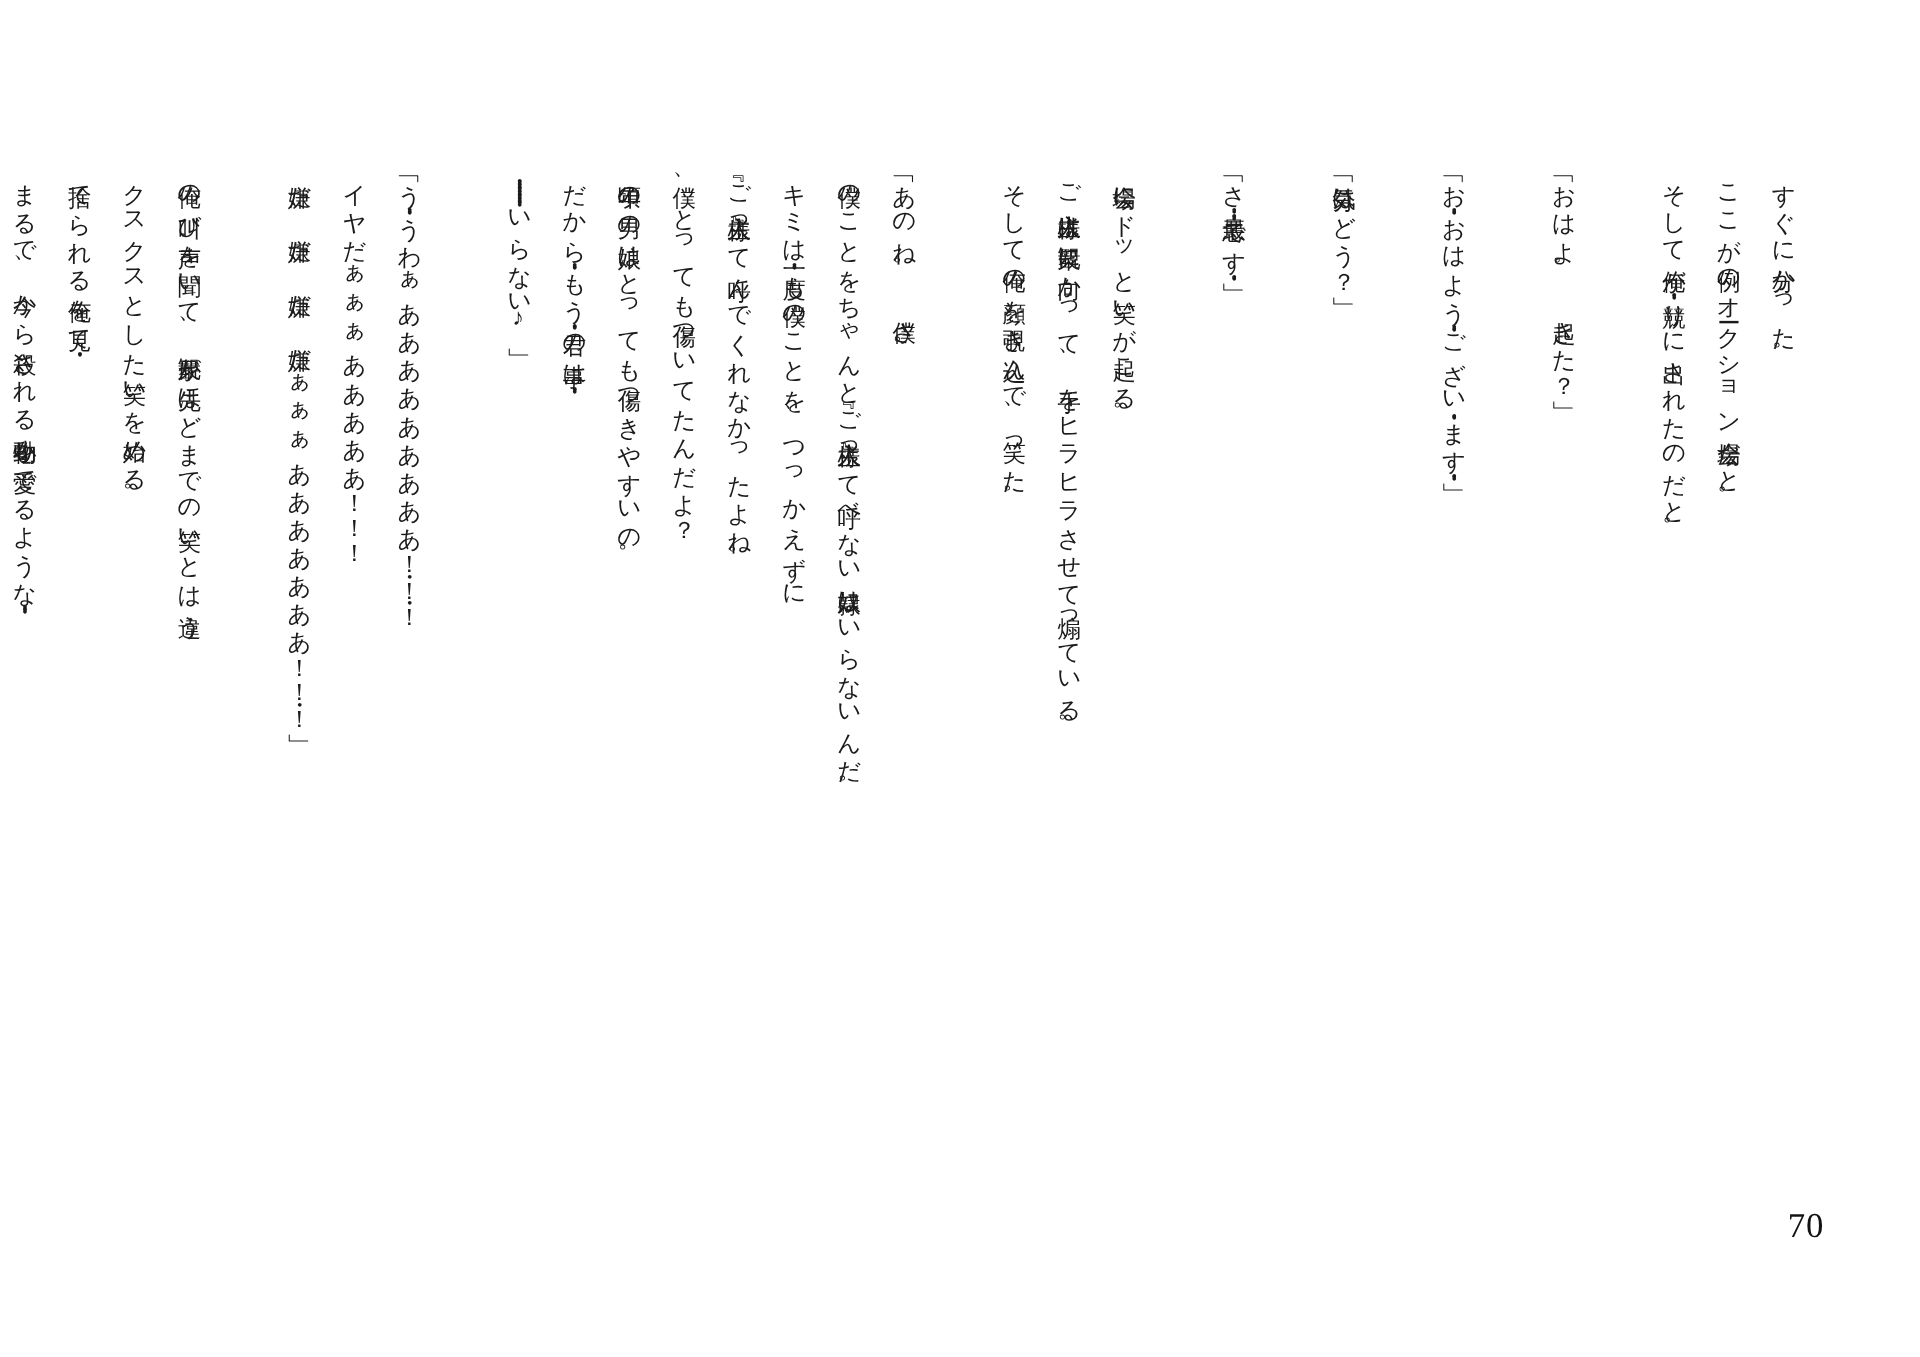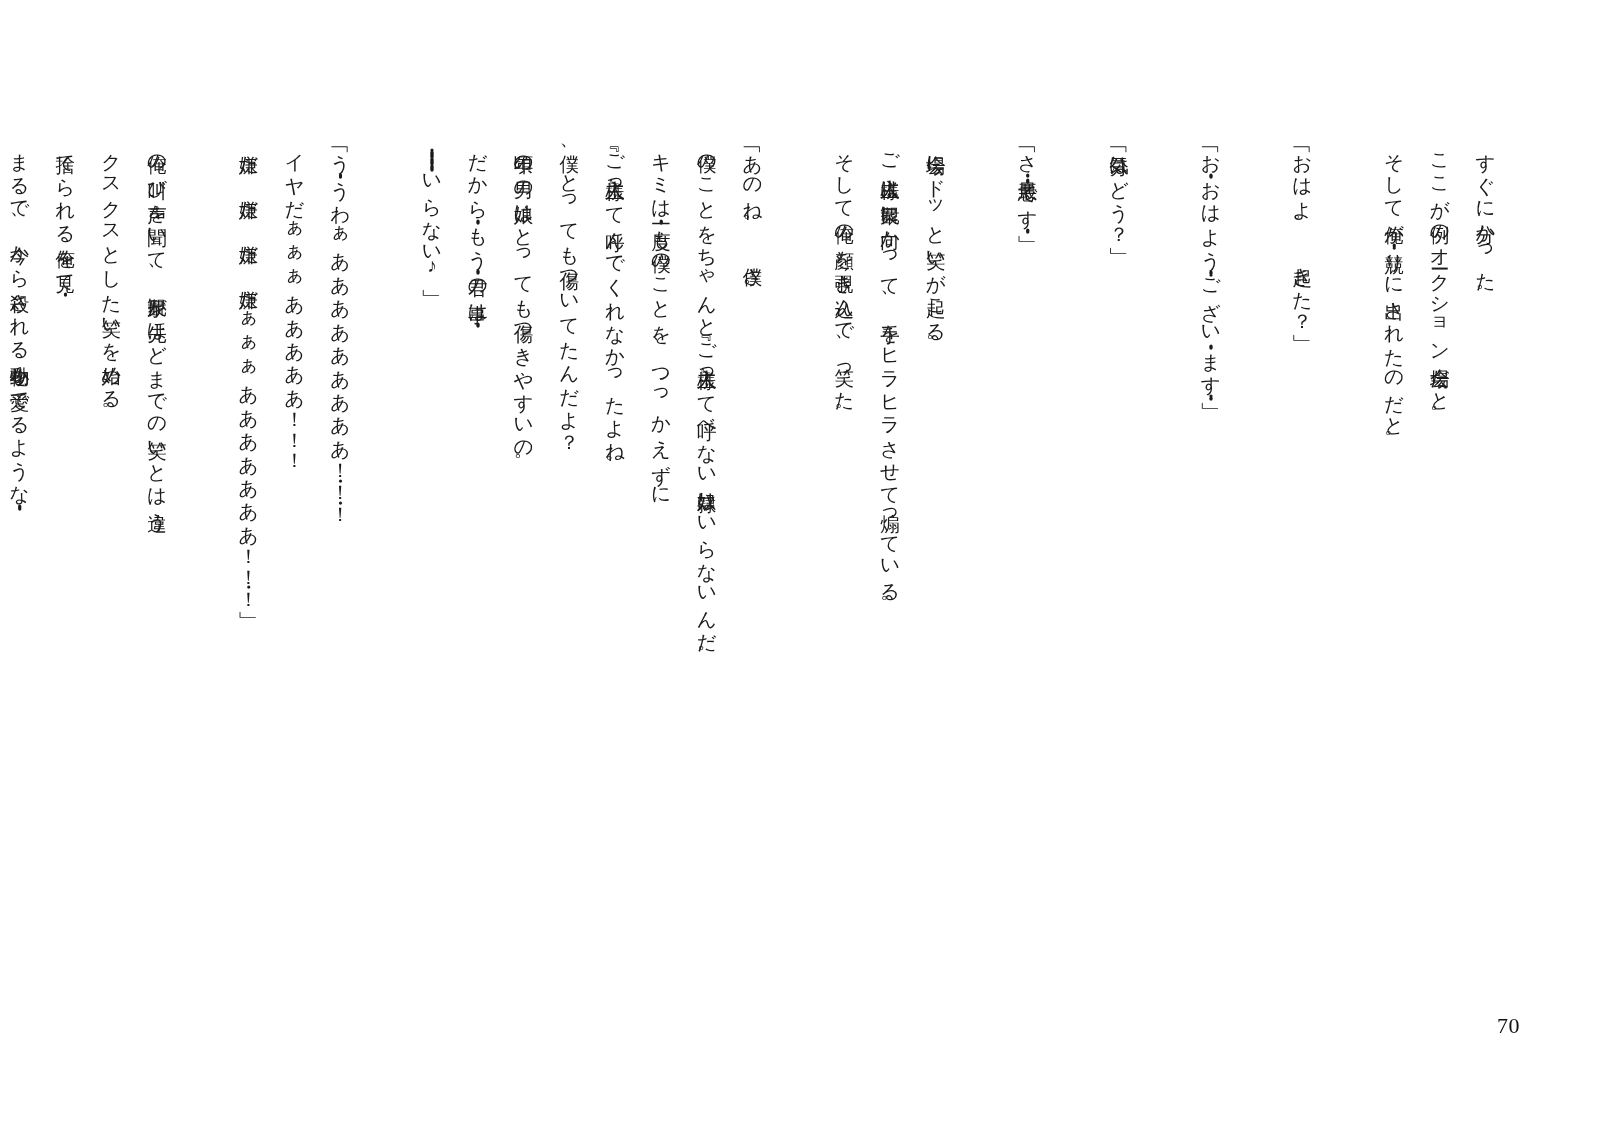--- a/index.html
+++ b/index.html
@@ -39,21 +39,21 @@
     margin: 0;
     padding: 0;
   }
   .line.blank {
     color: transparent;
   }
   .page-number {
     position: absolute;
     right: 80px;
     bottom: 92px;
-    font-size: 22px;
+    font-size: 29px;
     font-family: "Liberation Serif", "DejaVu Serif", serif;
     color: #111;
     letter-spacing: 0.02em;
   }
 </style>
 </head>
 <body>
 
 <div class="page">
 

